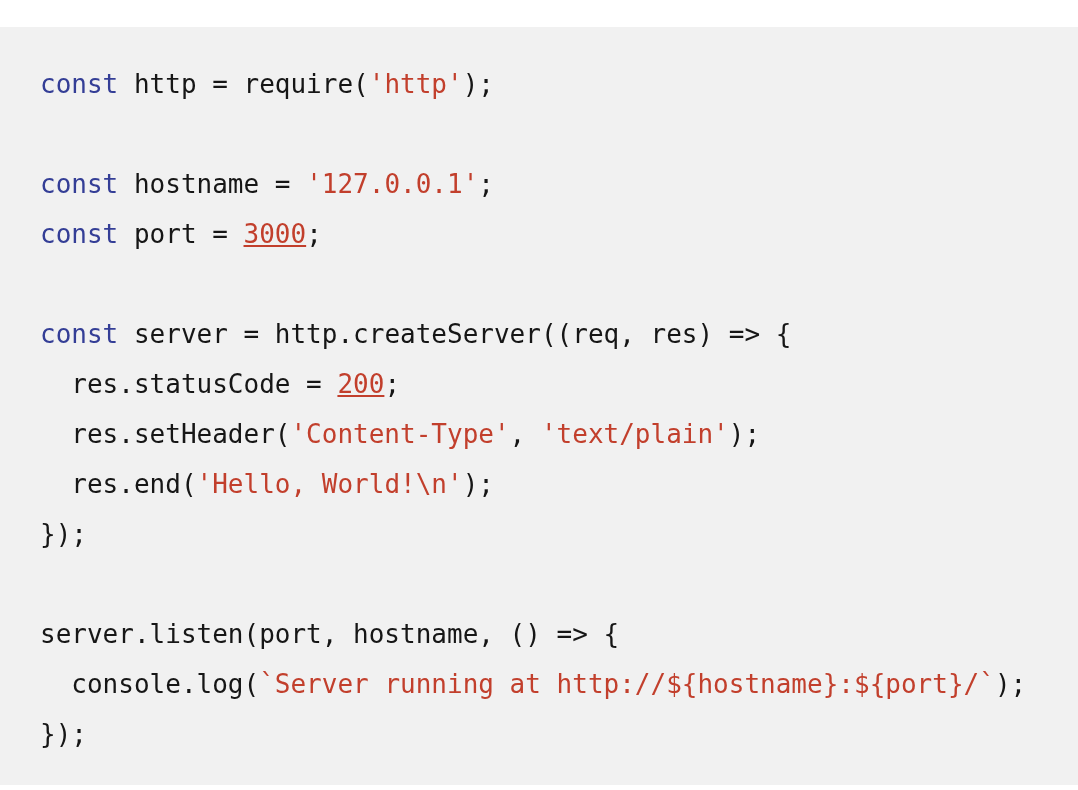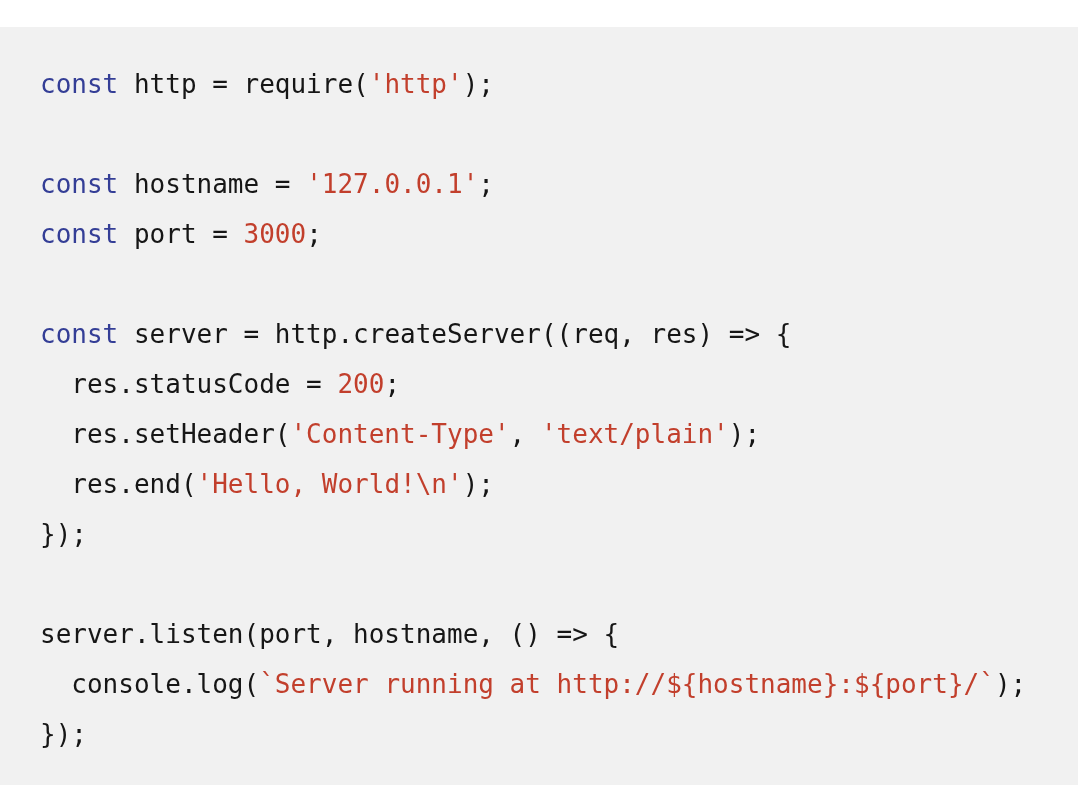--- a/index.html
+++ b/index.html
@@ -32,20 +32,20 @@
     height: 50px;
     font-family: "DejaVu Sans Mono", "Liberation Mono", monospace;
     font-size: 26px;
     line-height: 50px;
     white-space: pre;
     color: #161616;
   }
   .tok-plain { color: #161616; }
   .tok-kw    { color: #343E96; }
   .tok-str   { color: #C23F2C; }
-  .tok-num   { color: #C23F2C; }
+  .tok-num   { color: #C23F2C; text-decoration: underline; }
 </style>
 </head>
 <body>
 
 <div class="page">
   <pre class="code-block" id="code-block"><div class="code-line"><span class="tok-kw">const</span><span class="tok-plain"> http = require(</span><span class="tok-str">'http'</span><span class="tok-plain">);</span></div><div class="code-line"></div><div class="code-line"><span class="tok-kw">const</span><span class="tok-plain"> hostname = </span><span class="tok-str">'127.0.0.1'</span><span class="tok-plain">;</span></div><div class="code-line"><span class="tok-kw">const</span><span class="tok-plain"> port = </span><span class="tok-num">3000</span><span class="tok-plain">;</span></div><div class="code-line"></div><div class="code-line"><span class="tok-kw">const</span><span class="tok-plain"> server = http.createServer((req, res) =&gt; {</span></div><div class="code-line"><span class="tok-plain">  res.statusCode = </span><span class="tok-num">200</span><span class="tok-plain">;</span></div><div class="code-line"><span class="tok-plain">  res.setHeader(</span><span class="tok-str">'Content-Type'</span><span class="tok-plain">, </span><span class="tok-str">'text/plain'</span><span class="tok-plain">);</span></div><div class="code-line"><span class="tok-plain">  res.end(</span><span class="tok-str">'Hello, World!\n'</span><span class="tok-plain">);</span></div><div class="code-line"><span class="tok-plain">});</span></div><div class="code-line"></div><div class="code-line"><span class="tok-plain">server.listen(port, hostname, () =&gt; {</span></div><div class="code-line"><span class="tok-plain">  console.log(</span><span class="tok-str">`Server running at http://${hostname}:${port}/`</span><span class="tok-plain">);</span></div><div class="code-line"><span class="tok-plain">});</span></div></pre>
 </div>
 
 </body></html>

